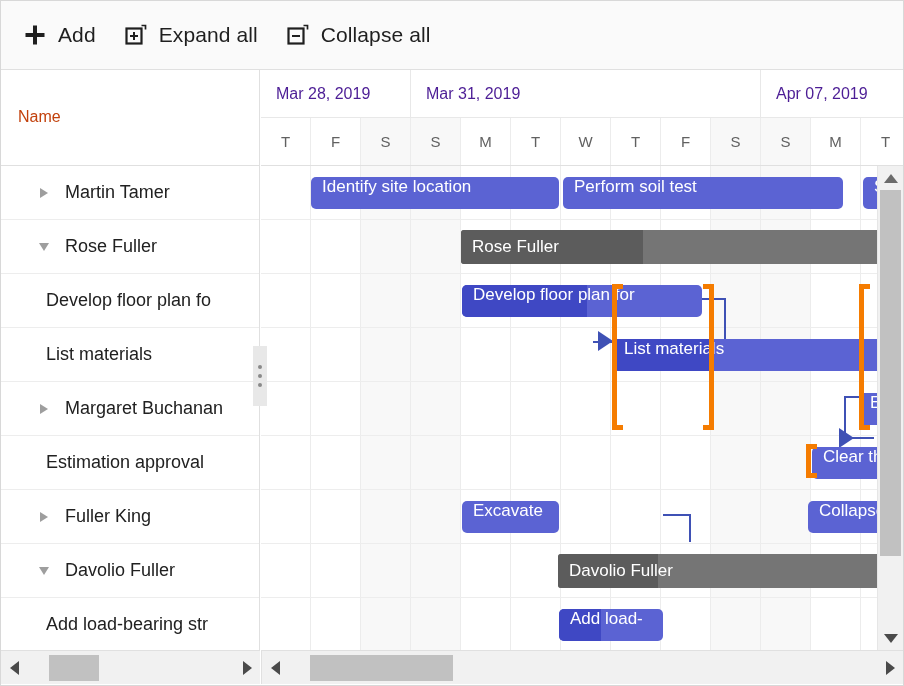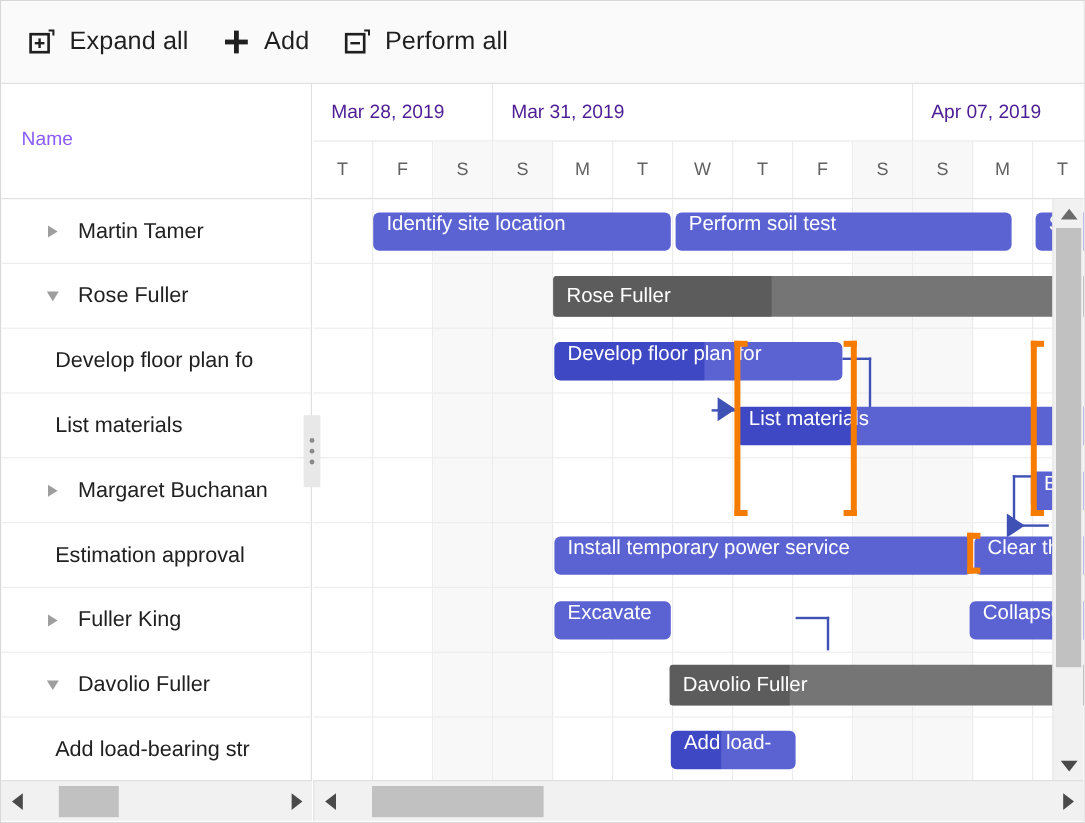--- a/index.html
+++ b/index.html
@@ -69,21 +69,21 @@
     position: relative;
     height: 96px;
     box-sizing: border-box;
     border-bottom: 1px solid #e0e0e0;
     background: #fff;
   }
   #grid-head .hcell {
     position: absolute;
     left: 17px; top: 38px;
     font-size: 16px;
-    color: #8b5cf6;
+    color: #c2410c;
     white-space: nowrap;
   }
   .grow {
     position: relative;
     height: 54px;
     box-sizing: border-box;
     border-bottom: 1px solid #ededed;
     display: flex;
     align-items: center;
     white-space: nowrap;
@@ -309,52 +309,52 @@
     left: 2px; width: 21px;
     background: #c1c1c1;
   }
 </style>
 </head>
 <body>
 
 <div id="app">
 
   <div id="toolbar">
+
+    <div class="tb-item">
+      <span class="tb-icon">
+        <svg width="24" height="24" viewBox="0 0 24 24">
+          <rect x="10" y="2.5" width="4" height="19" fill="#1f1f1f"></rect>
+          <rect x="2.5" y="10" width="19" height="4" fill="#1f1f1f"></rect>
+        </svg>
+      </span>
+      <span class="tb-label">Add</span>
+    </div>
 
     <div class="tb-item">
       <span class="tb-icon">
         <svg width="24" height="24" viewBox="0 0 24 24">
           <path d="M17.5 2.5 H21.5 V6.5" fill="none" stroke="#1f1f1f" stroke-width="1.7"></path>
           <rect x="2.5" y="5.5" width="15" height="15" fill="none" stroke="#1f1f1f" stroke-width="2.2"></rect>
           <rect x="9" y="9" width="2" height="8" fill="#1f1f1f"></rect>
           <rect x="6" y="12" width="8" height="2" fill="#1f1f1f"></rect>
         </svg>
       </span>
       <span class="tb-label">Expand all</span>
     </div>
 
     <div class="tb-item">
       <span class="tb-icon">
         <svg width="24" height="24" viewBox="0 0 24 24">
-          <rect x="10" y="2.5" width="4" height="19" fill="#1f1f1f"></rect>
-          <rect x="2.5" y="10" width="19" height="4" fill="#1f1f1f"></rect>
-        </svg>
-      </span>
-      <span class="tb-label">Add</span>
-    </div>
-
-    <div class="tb-item">
-      <span class="tb-icon">
-        <svg width="24" height="24" viewBox="0 0 24 24">
           <path d="M17.5 2.5 H21.5 V6.5" fill="none" stroke="#1f1f1f" stroke-width="1.7"></path>
           <rect x="2.5" y="5.5" width="15" height="15" fill="none" stroke="#1f1f1f" stroke-width="2.2"></rect>
           <rect x="6" y="12" width="8" height="2" fill="#1f1f1f"></rect>
         </svg>
       </span>
-      <span class="tb-label">Perform all</span>
+      <span class="tb-label">Collapse all</span>
     </div>
 
   </div>
 
   <div id="grid">
     <div id="grid-head">
       <div class="hcell">Name</div>
     </div>
     <div id="grid-rows">
         <div class="grow">
@@ -470,23 +470,20 @@
           <div class="prog" style="width: 125px;"></div>
           <div class="lbl">Develop floor plan for</div>
         </div>
         <div class="bar task" style="left: 352px; width: 310px; top: 173px;">
           <div class="prog" style="width: 98px;"></div>
           <div class="lbl">List materials</div>
         </div>
         <div class="bar task" style="left: 598px; width: 64px; top: 227px;">
           <div class="lbl">E</div>
         </div>
-        <div class="bar task" style="left: 201px; width: 348px; top: 281px;">
-          <div class="lbl">Install temporary power service</div>
-        </div>
         <div class="bar task" style="left: 551px; width: 111px; top: 281px;">
           <div class="lbl">Clear th</div>
         </div>
         <div class="bar task" style="left: 201px; width: 97px; top: 335px;">
           <div class="lbl">Excavate</div>
         </div>
         <div class="bar task" style="left: 547px; width: 115px; top: 335px;">
           <div class="lbl">Collapse</div>
         </div>
         <div class="bar summary" style="left: 297px; width: 365px; top: 388px;">

